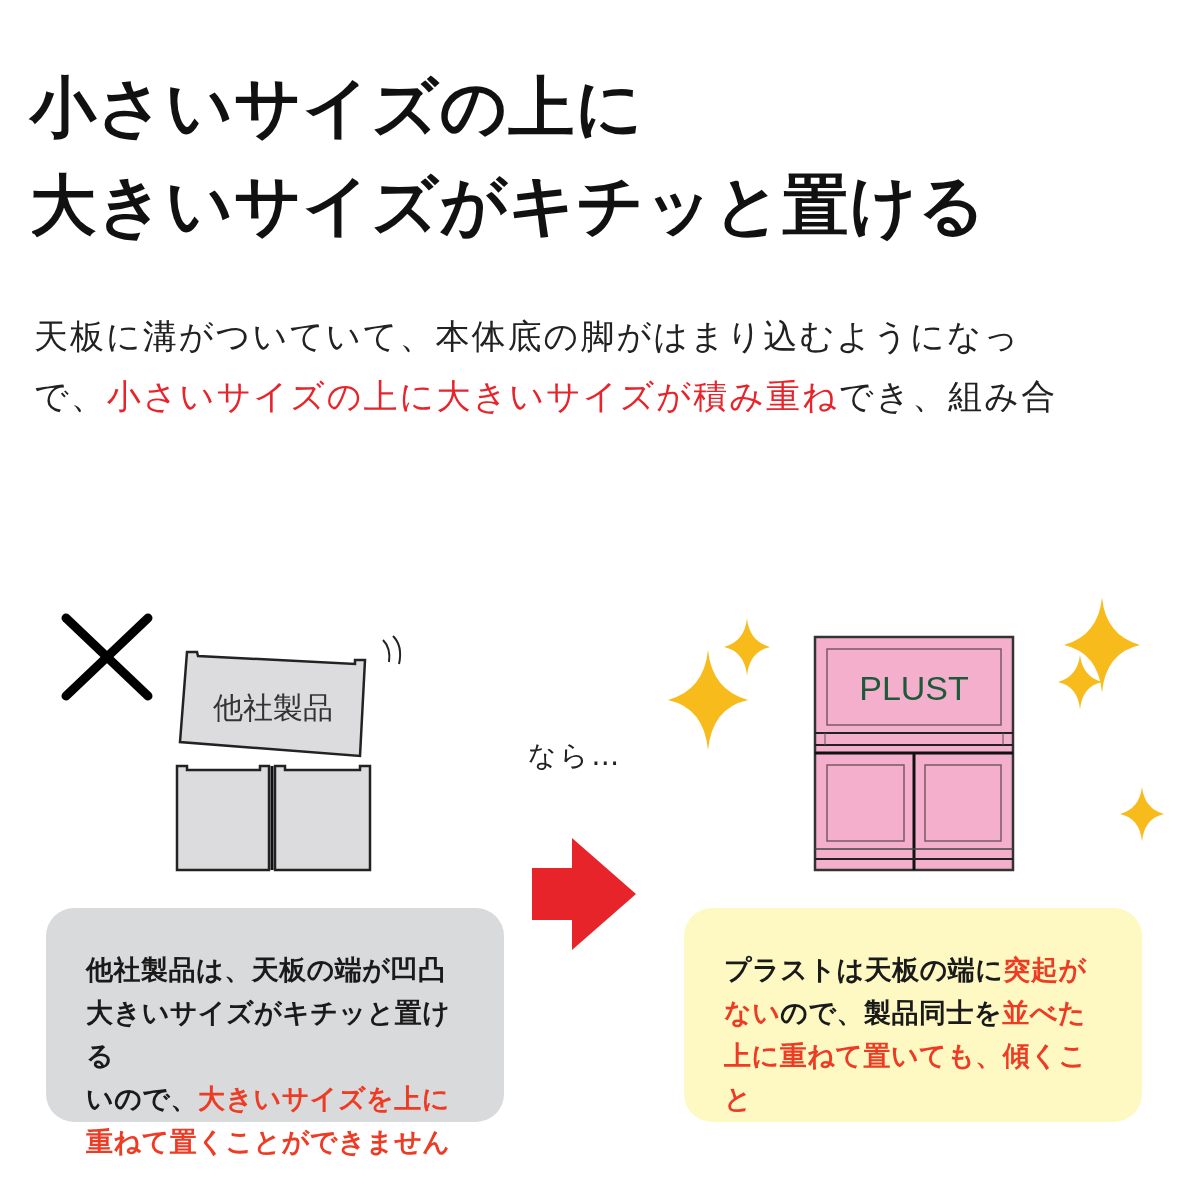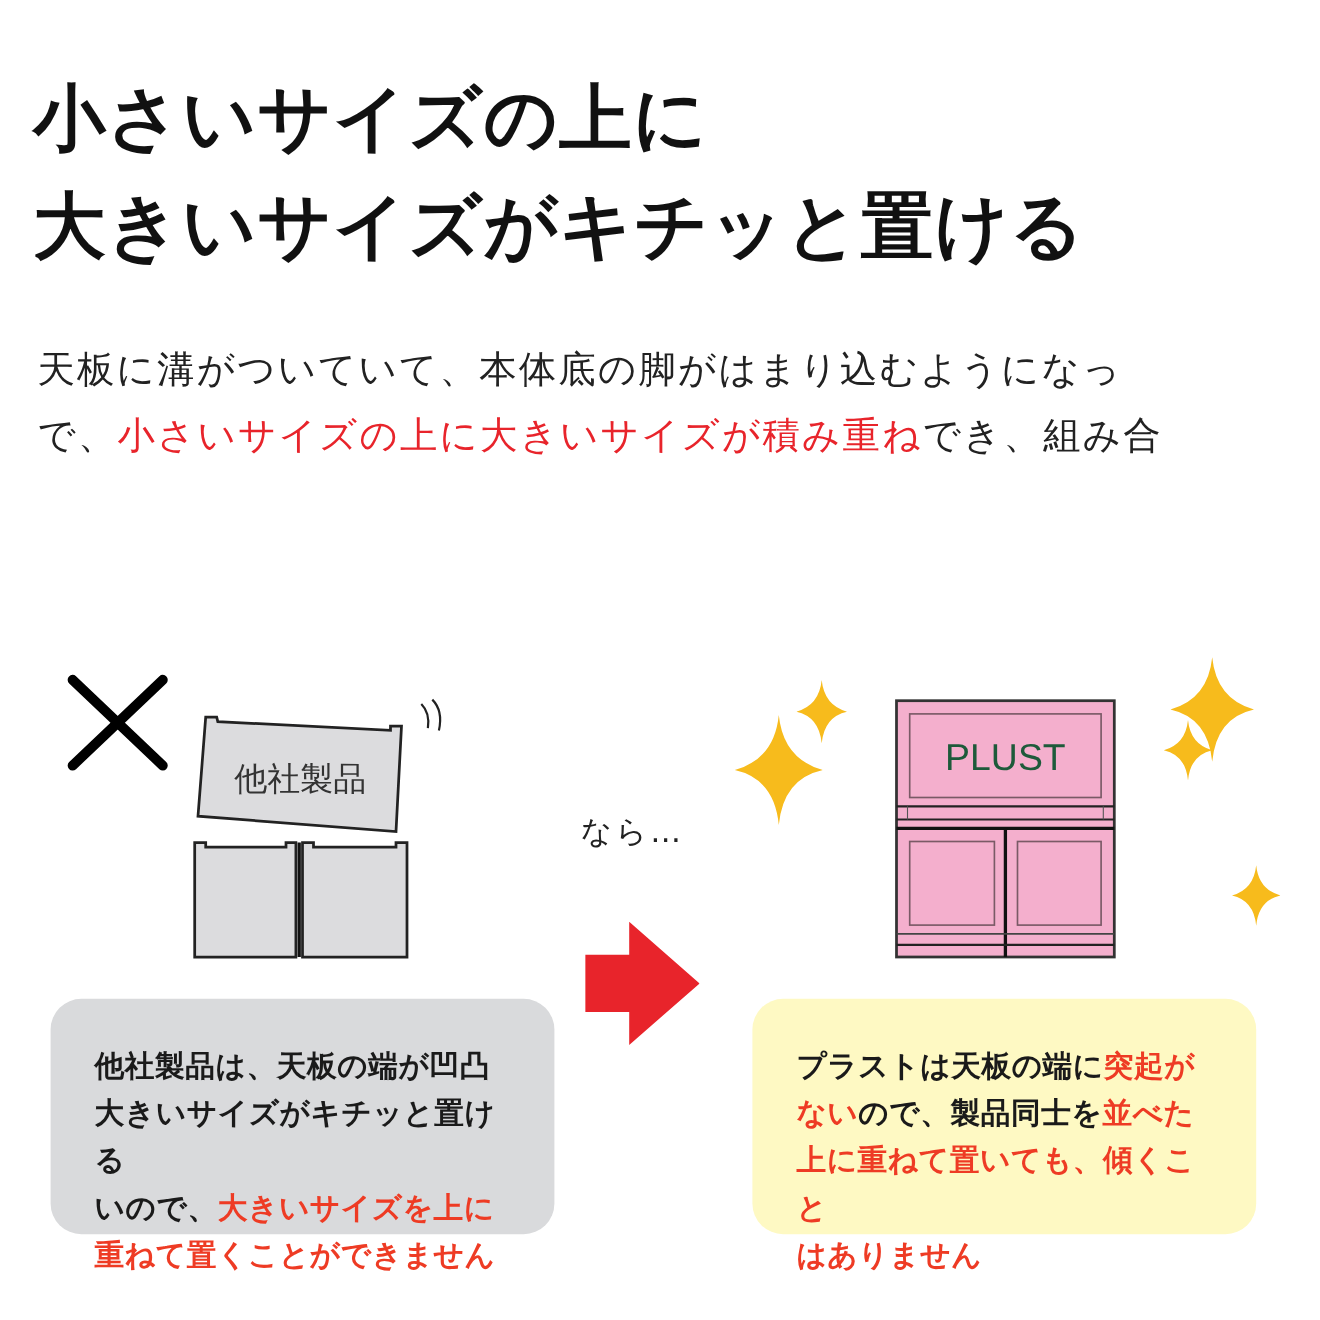--- a/index.html
+++ b/index.html
@@ -95,14 +95,13 @@
   <div>他社製品は、天板の端が凹凸</div>
   <div>大きいサイズがキチッと置ける</div>
   <div><span>いので、</span><span class="r">大きいサイズを上に</span></div>
   <div class="r">重ねて置くことができません</div>
 </div>
 
 <div class="box box-pink">
   <div><span>プラストは天板の端に</span><span class="r">突起が</span></div>
   <div><span class="r">ない</span><span>ので、製品同士を</span><span class="r">並べた</span></div>
   <div class="r">上に重ねて置いても、傾くこと</div>
-  <div class="r">はありません</div>
 </div>
 
 </body></html>

